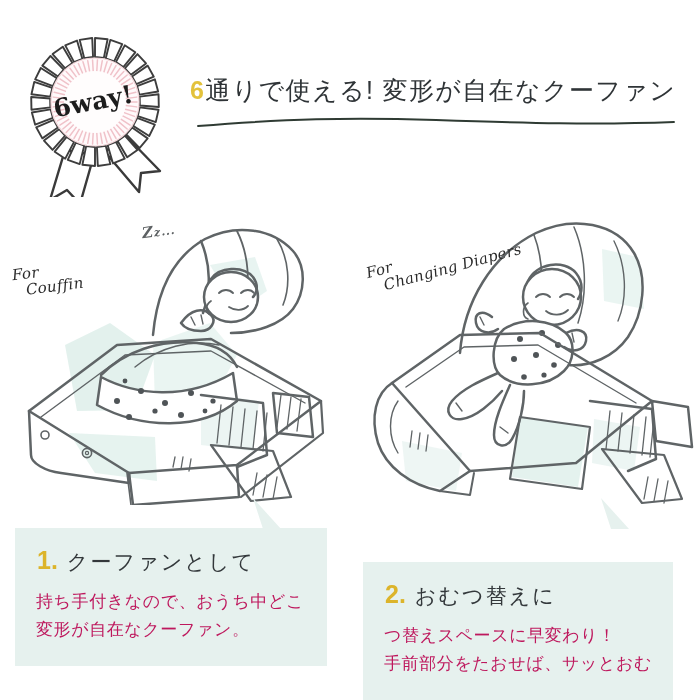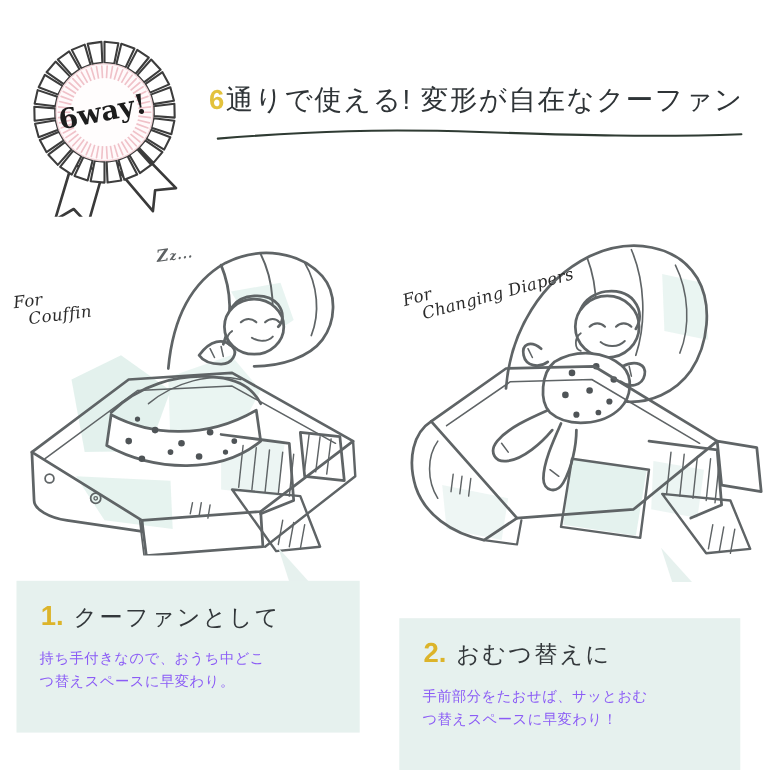--- a/index.html
+++ b/index.html
@@ -61,21 +61,21 @@
   .p-head{
     position:absolute;left:22px;top:18px;
     font-size:21px;color:#33383b;letter-spacing:.10em;white-space:nowrap;
   }
   .p-head .n{
     color:#dcb42a;font-size:25px;font-weight:700;
     letter-spacing:0;margin-right:9px;
   }
   .p-body{
     position:absolute;left:21px;top:60px;width:280px;
-    font-size:13px;line-height:1.65;color:#8b5cf6;letter-spacing:.035em;
+    font-size:17px;line-height:1.65;color:#be185d;letter-spacing:.035em;
   }
   .p-body span{display:block;}
 </style>
 </head>
 <body>
 
 <div class="page">
 
   <div class="badge">
     <svg viewBox="0 0 170 175" width="170" height="175">
@@ -342,30 +342,30 @@
 
   <div class="tail t1">
       <i></i>
     </div>
   <div class="panel p1">
     <div class="p-head">
       <span class="n">1.</span><span>クーファンとして</span>
     </div>
     <div class="p-body">
       <span>持ち手付きなので、おうち中どこ</span>
-      <span>つ替えスペースに早変わり。</span>
+      <span>変形が自在なクーファン。</span>
     </div>
   </div>
 
   <div class="tail t2">
       <i></i>
     </div>
   <div class="panel p2">
     <div class="p-head">
       <span class="n">2.</span><span>おむつ替えに</span>
     </div>
     <div class="p-body">
+      <span>つ替えスペースに早変わり！</span>
       <span>手前部分をたおせば、サッとおむ</span>
-      <span>つ替えスペースに早変わり！</span>
     </div>
   </div>
 
 </div>
 
 </body></html>

